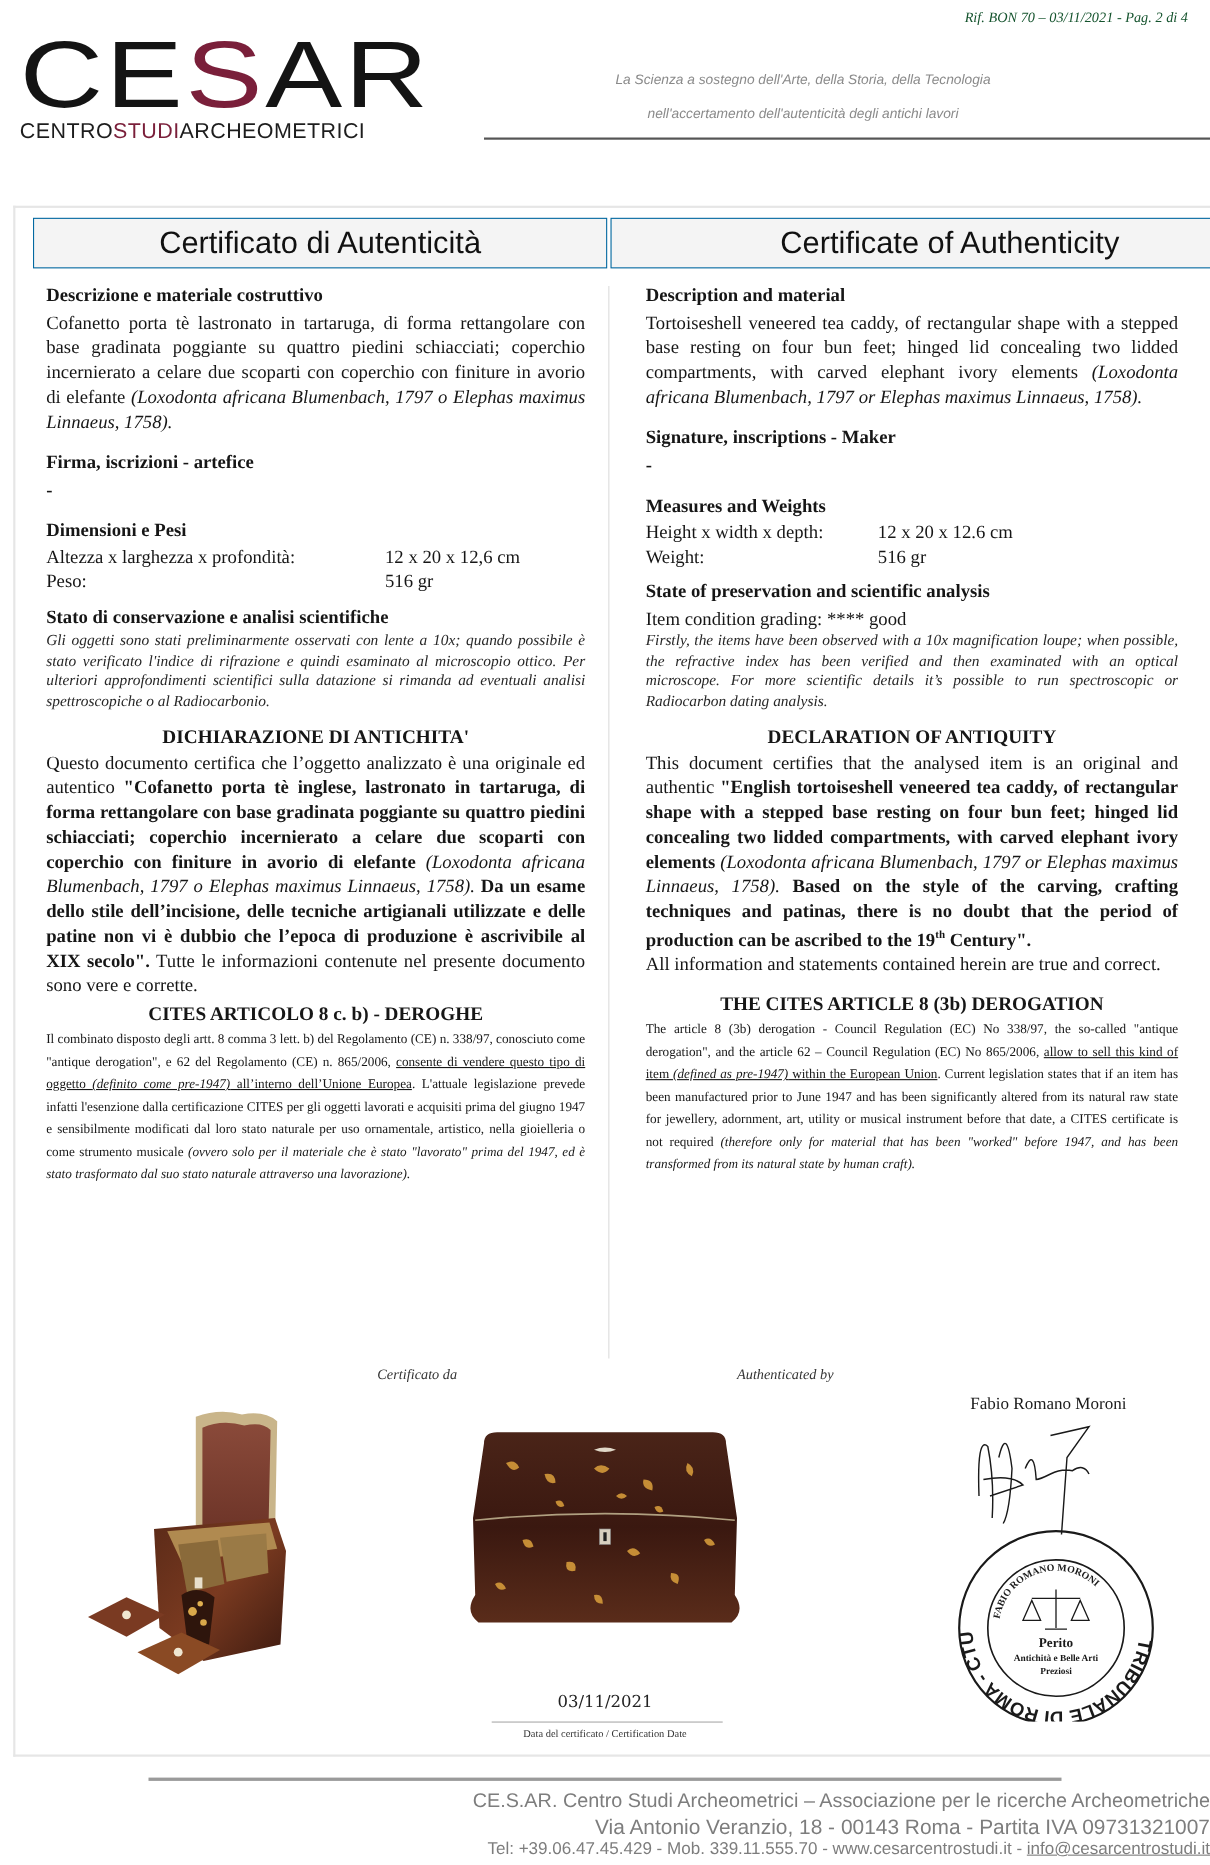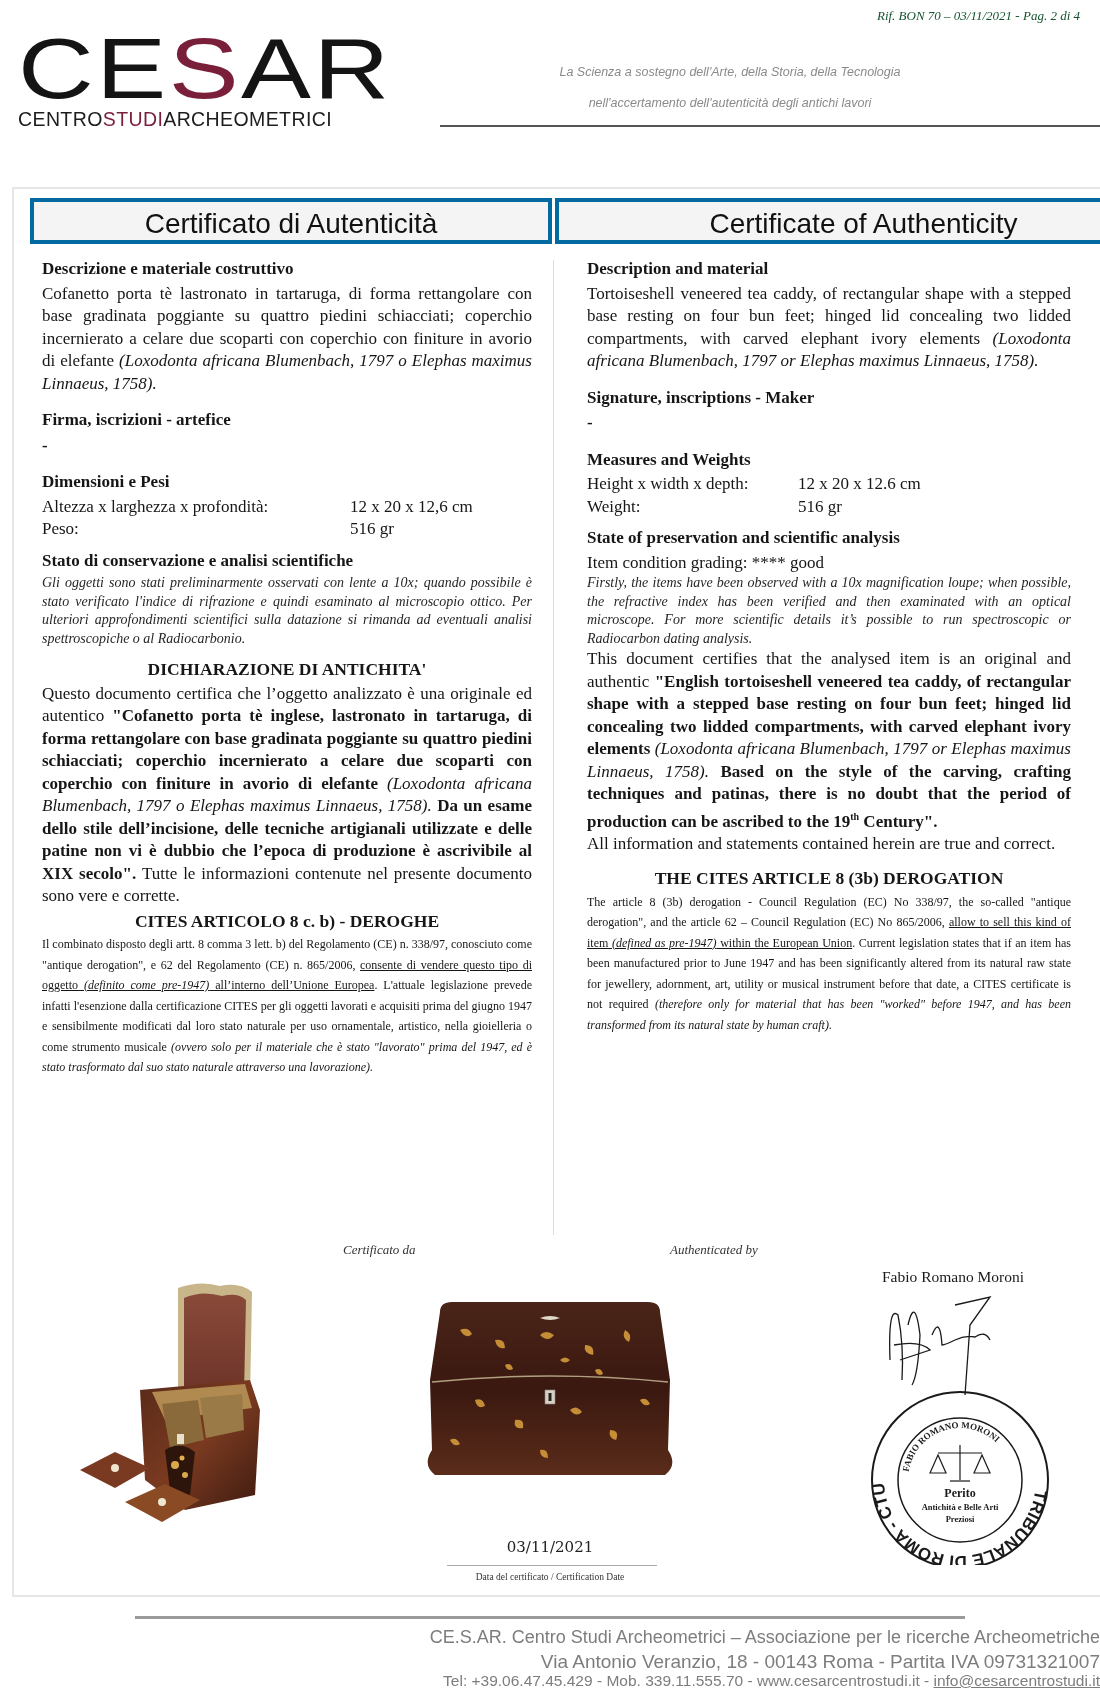--- a/index.html
+++ b/index.html
@@ -13,21 +13,21 @@
   .logo-main .accent { color: #7a1f3a; }
   .logo-sub { font-family: "Liberation Sans", sans-serif; font-size: 19.5px; letter-spacing: 0.4px; color: #1d1d1d; margin-top: 2px; }
   .logo-sub .accent { color: #7a1f3a; }
   .tagline { position: absolute; left: 440px; width: 660px; text-align: center; font-family: "Liberation Sans", sans-serif; font-style: italic; font-size: 12.5px; color: #8a8a8a; }
   .tagline.l1 { top: 65px; left: 430px; width: 600px; }
   .tagline.l2 { top: 96px; left: 430px; width: 600px; }
   .header-rule { position: absolute; left: 440px; right: 0; top: 125px; height: 2px; background: #555; }
 
   
   .frame { position: absolute; left: 12px; top: 187px; width: 1088px; height: 1410px; border: 2px solid #e6e6e6; border-right: none; }
-  .title-bar { position: absolute; top: 198px; height: 46px; background: #f4f4f4; border: 4px solid #0369a1; font-family: "Liberation Sans", sans-serif; font-size: 28px; color: #111; text-align: center; line-height: 44px; }
+  .title-bar { position: absolute; top: 198px; height: 46px; background: #f4f4f4; border: 1px solid #0369a1; font-family: "Liberation Sans", sans-serif; font-size: 28px; color: #111; text-align: center; line-height: 44px; }
   .title-bar.it { left: 30px; width: 522px; }
   .title-bar.en { left: 555px; width: 617px; }
   .col-divider { position: absolute; left: 553px; top: 260px; width: 1px; height: 975px; background: #dcdcdc; }
 
   .col { position: absolute; top: 258px; width: 490px; font-size: 17px; line-height: 22.5px; color: #161616; }
   .col.it { left: 42px; }
   .col.en { left: 587px; width: 484px; }
   .col p { text-align: justify; }
   .h { font-weight: bold; font-size: 17px; margin-bottom: 2px; }
   .dash { font-weight: bold; margin-top: 3px; }
@@ -122,20 +122,21 @@
     </div>
   <div class="dimrow">
       <span class="lbl">Weight:</span>
       <span>516 gr</span>
     </div>
 
   <div class="h" style="margin-top:9px">State of preservation and scientific analysis</div>
   <div>Item condition grading: **** good</div>
   <p class="small-it">Firstly, the items have been observed with a 10x magnification loupe; when possible, the refractive index has been verified and then examinated with an optical microscope. For more scientific details it’s possible to run spectroscopic or Radiocarbon dating analysis.</p>
 
+  <div class="center-h" style="margin-top:10px">DECLARATION OF ANTIQUITY</div>
   <p><span>This document certifies that the analysed item is an original and authentic </span><span class="b">"English tortoiseshell veneered tea caddy, of rectangular shape with a stepped base resting on four bun feet; hinged lid concealing two lidded compartments, with carved elephant ivory elements </span><span class="i">(Loxodonta africana Blumenbach, 1797 or Elephas maximus Linnaeus, 1758).</span><span class="b"> Based on the style of the carving, crafting techniques and patinas, there is no doubt that the period of production can be ascribed to the 19</span><sup class="b" style="font-size:10px">th</sup><span class="b"> Century".</span></p>
   <p style="text-align:left">All information and statements contained herein are true and correct.</p>
 
   <div class="center-h" style="margin-top:12px">THE CITES ARTICLE 8 (3b) DEROGATION</div>
   <p class="cites"><span>The article 8 (3b) derogation - Council Regulation (EC) No 338/97, the so-called "antique derogation", and the article 62 – Council Regulation (EC) No 865/2006, </span><span class="u">allow to sell this kind of item </span><span class="u i">(defined as pre-1947)</span><span class="u"> within the European Union</span><span>. Current legislation states that if an item has been manufactured prior to June 1947 and has been significantly altered from its natural raw state for jewellery, adornment, art, utility or musical instrument before that date, a CITES certificate is not required </span><span class="i">(therefore only for material that has been "worked" before 1947, and has been transformed from its natural state by human craft).</span></p>
 </div>
 
 <div class="cert-by">Certificato da</div>
 <div class="auth-by">Authenticated by</div>
 <div class="signer">Fabio Romano Moroni</div>

